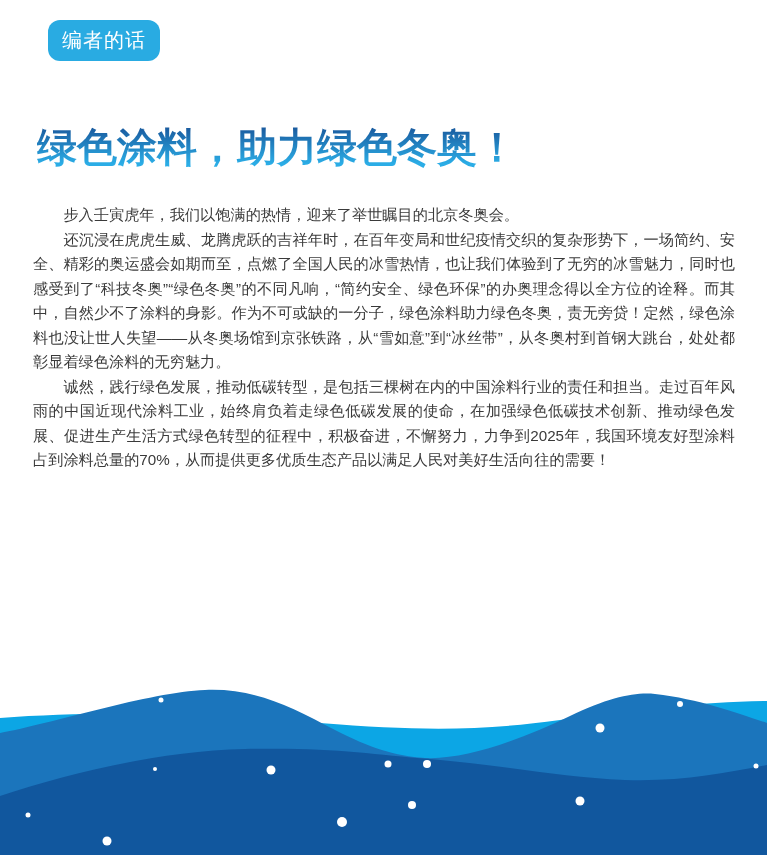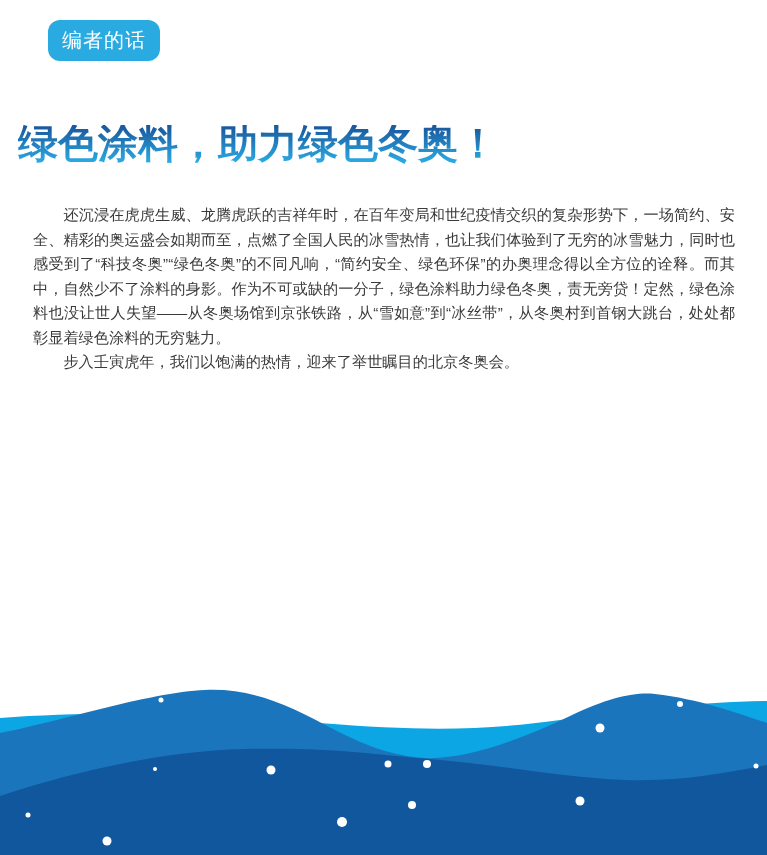--- a/index.html
+++ b/index.html
@@ -15,22 +15,22 @@
     margin:20px 0 0 48px;
     background:var(--badge-bg);
     color:#fff;
     font-size:20px;
     line-height:21px;
     padding:10px 14px;
     border-radius:12px;
     letter-spacing:1px;
   }
   .title{
-    margin:64px 0 0 18px;
-    font-family:Liberation Mono, monospace;
+    margin:64px 0 0 37px;
+    font-family:Liberation Sans, sans-serif;
     font-size:40px;
     font-weight:900;
     letter-spacing:0px;
     line-height:1.1;
     background:linear-gradient(180deg,var(--title-top) 5%,var(--title-bottom) 88%);
     -webkit-background-clip:text;
     background-clip:text;
     color:transparent;
     width:max-content;
   }
@@ -57,22 +57,23 @@
 
 <div class="page">
 
   <div class="badge">
     <span>编者的话</span>
   </div>
 
   <h1 class="title">绿色涂料，助力绿色冬奥！</h1>
 
   <div class="article">
+    <p>步入壬寅虎年，我们以饱满的热情，迎来了举世瞩目的北京冬奥会。</p>
     <p>还沉浸在虎虎生威、龙腾虎跃的吉祥年时，在百年变局和世纪疫情交织的复杂形势下，一场简约、安全、精彩的奥运盛会如期而至，点燃了全国人民的冰雪热情，也让我们体验到了无穷的冰雪魅力，同时也感受到了“科技冬奥”“绿色冬奥”的不同凡响，“简约安全、绿色环保”的办奥理念得以全方位的诠释。而其中，自然少不了涂料的身影。作为不可或缺的一分子，绿色涂料助力绿色冬奥，责无旁贷！定然，绿色涂料也没让世人失望——从冬奥场馆到京张铁路，从“雪如意”到“冰丝带”，从冬奥村到首钢大跳台，处处都彰显着绿色涂料的无穷魅力。</p>
-    <p>步入壬寅虎年，我们以饱满的热情，迎来了举世瞩目的北京冬奥会。</p>
+    <p>诚然，践行绿色发展，推动低碳转型，是包括三棵树在内的中国涂料行业的责任和担当。走过百年风雨的中国近现代涂料工业，始终肩负着走绿色低碳发展的使命，在加强绿色低碳技术创新、推动绿色发展、促进生产生活方式绿色转型的征程中，积极奋进，不懈努力，力争到2025年，我国环境友好型涂料占到涂料总量的70%，从而提供更多优质生态产品以满足人民对美好生活向往的需要！</p>
   </div>
 
   <svg class="waves" viewBox="0 660 767 195" xmlns="http://www.w3.org/2000/svg">
     <path d="M0,718 C100,710 220,714 320,723 C420,731 480,731 560,720 C640,709 700,702 767,701 L767,855 L0,855 Z" fill="#0ca6e5"></path>
     <path d="M0,733 C50,724 150,692 205,690 C255,688 290,706 335,730 C370,748 395,756 425,758 C465,760 520,740 570,716 C610,697 635,692 655,694 C700,699 740,714 767,723 L767,855 L0,855 Z" fill="#1b75bc"></path>
     <path d="M0,796 C70,773 160,751 245,749 C330,747 370,754 430,759 C510,766 560,777 625,780 C680,782 725,773 767,765 L767,855 L0,855 Z" fill="#11579e"></path>
     <g>
         <circle cx="161" cy="700" r="2.5" fill="#ffffff"></circle>
         <circle cx="349" cy="718" r="4" fill="#ffffff"></circle>
         <circle cx="680" cy="704" r="3" fill="#ffffff"></circle>

